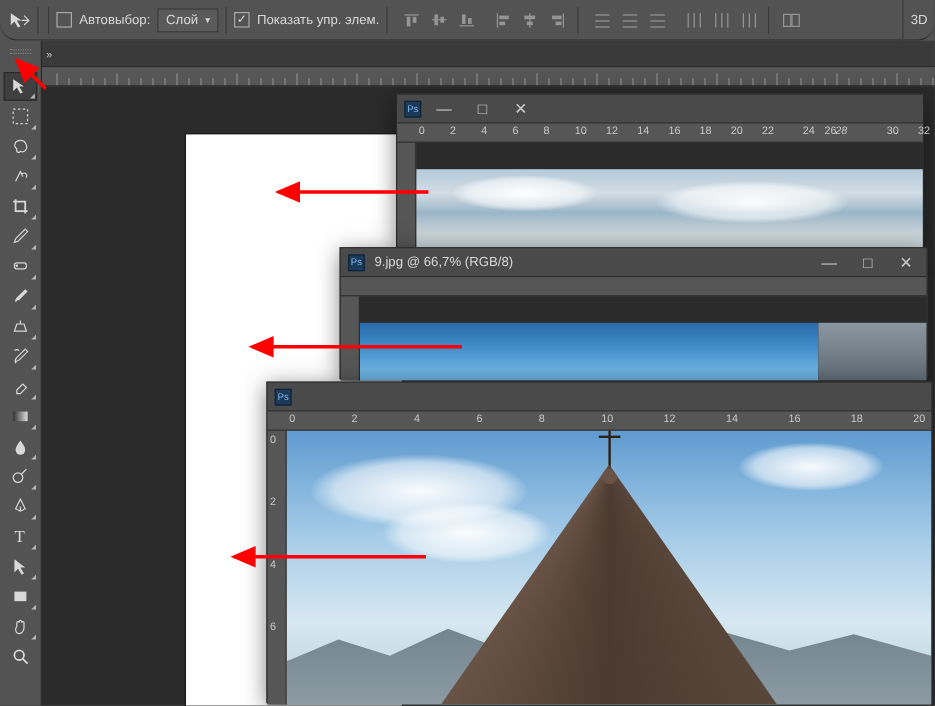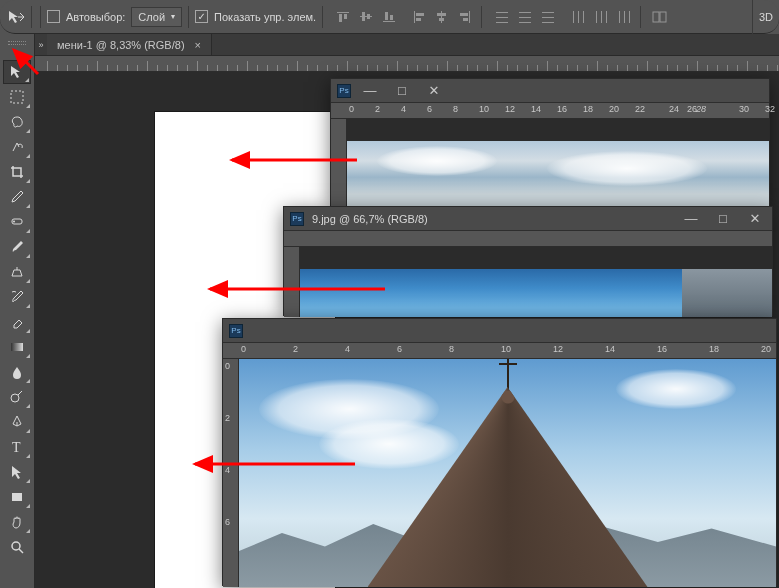--- a/index.html
+++ b/index.html
@@ -266,24 +266,20 @@
           <rect x="1" y="2" width="6" height="10" fill="none" stroke="#ccc"></rect>
           <rect x="8" y="2" width="6" height="10" fill="none" stroke="#ccc"></rect>
         </svg>
       </span>
   </div>
   <div class="right-tag">3D</div>
 </div>
 
 <div class="tabstrip">
   <div class="expand">»</div>
-  <div class="doctab">
-    <span>мени-1 @ 8,33% (RGB/8)</span>
-    <span class="close">×</span>
-  </div>
 </div>
 
 <div class="hruler">
     <div class="tick major" style="left: 12px;"></div>
     <div class="tick" style="left: 22px;"></div>
     <div class="tick" style="left: 32px;"></div>
     <div class="tick" style="left: 42px;"></div>
     <div class="tick" style="left: 52px;"></div>
     <div class="tick major" style="left: 62px;"></div>
     <div class="tick" style="left: 72px;"></div>

